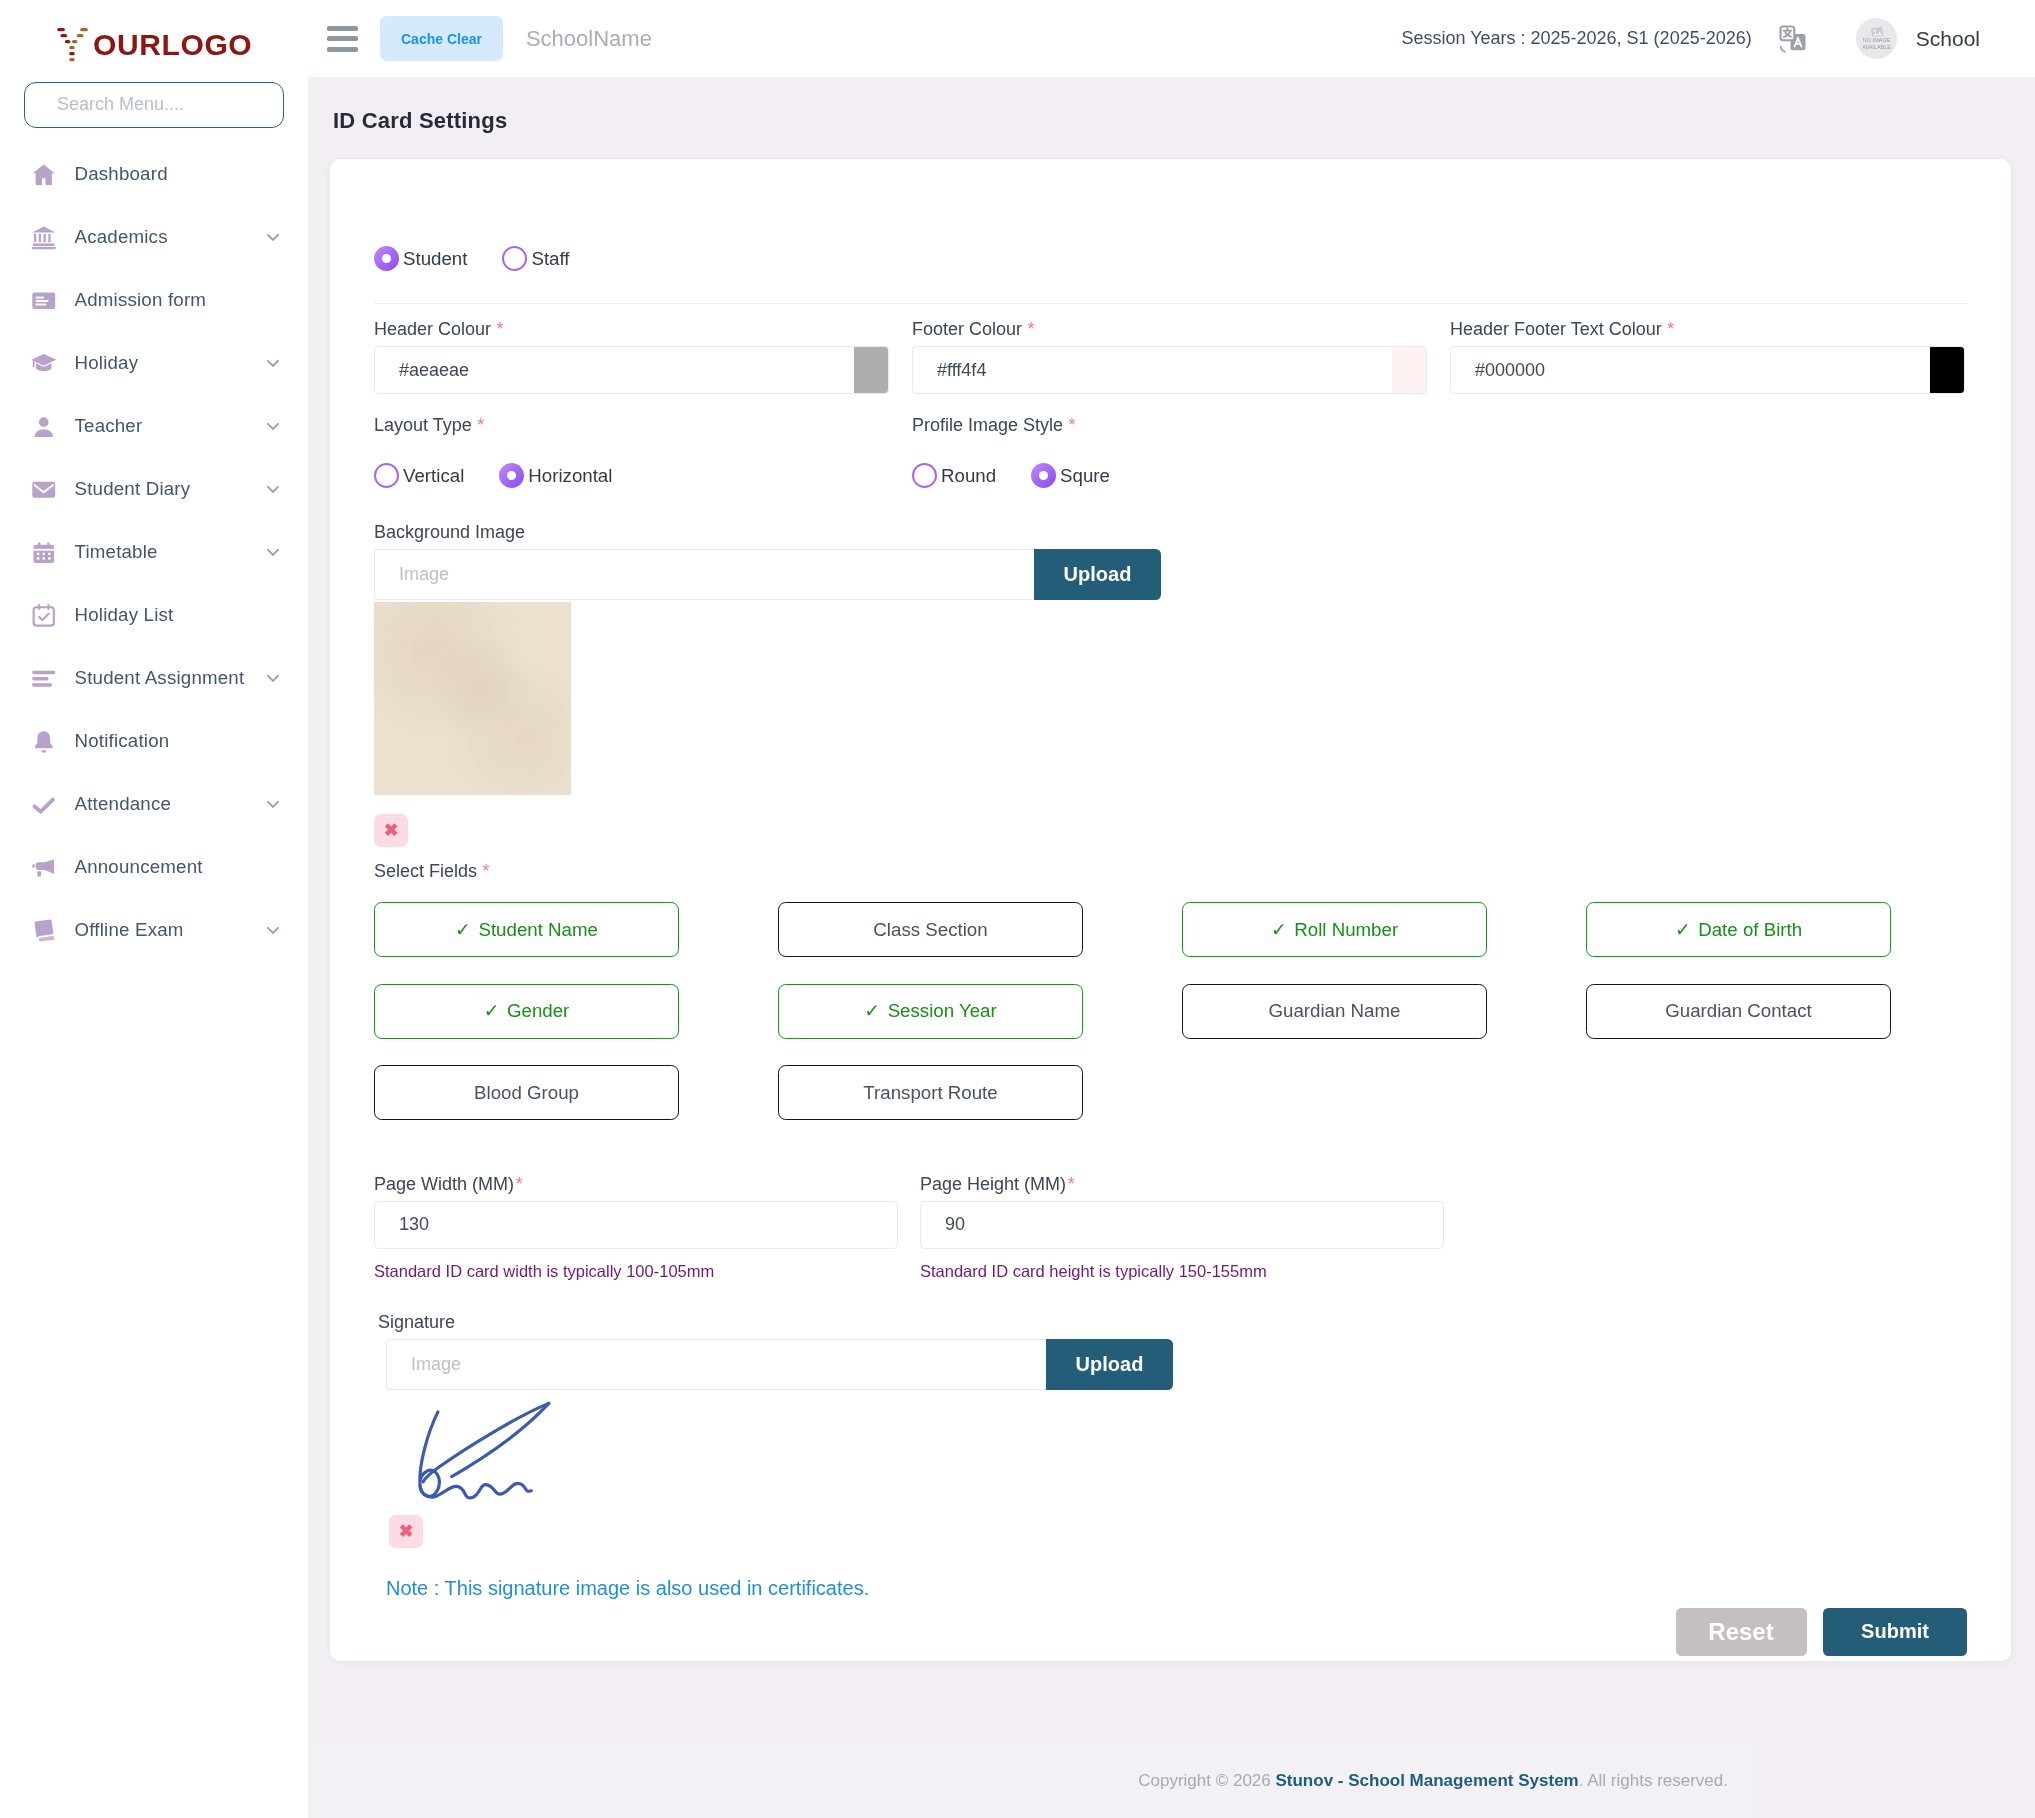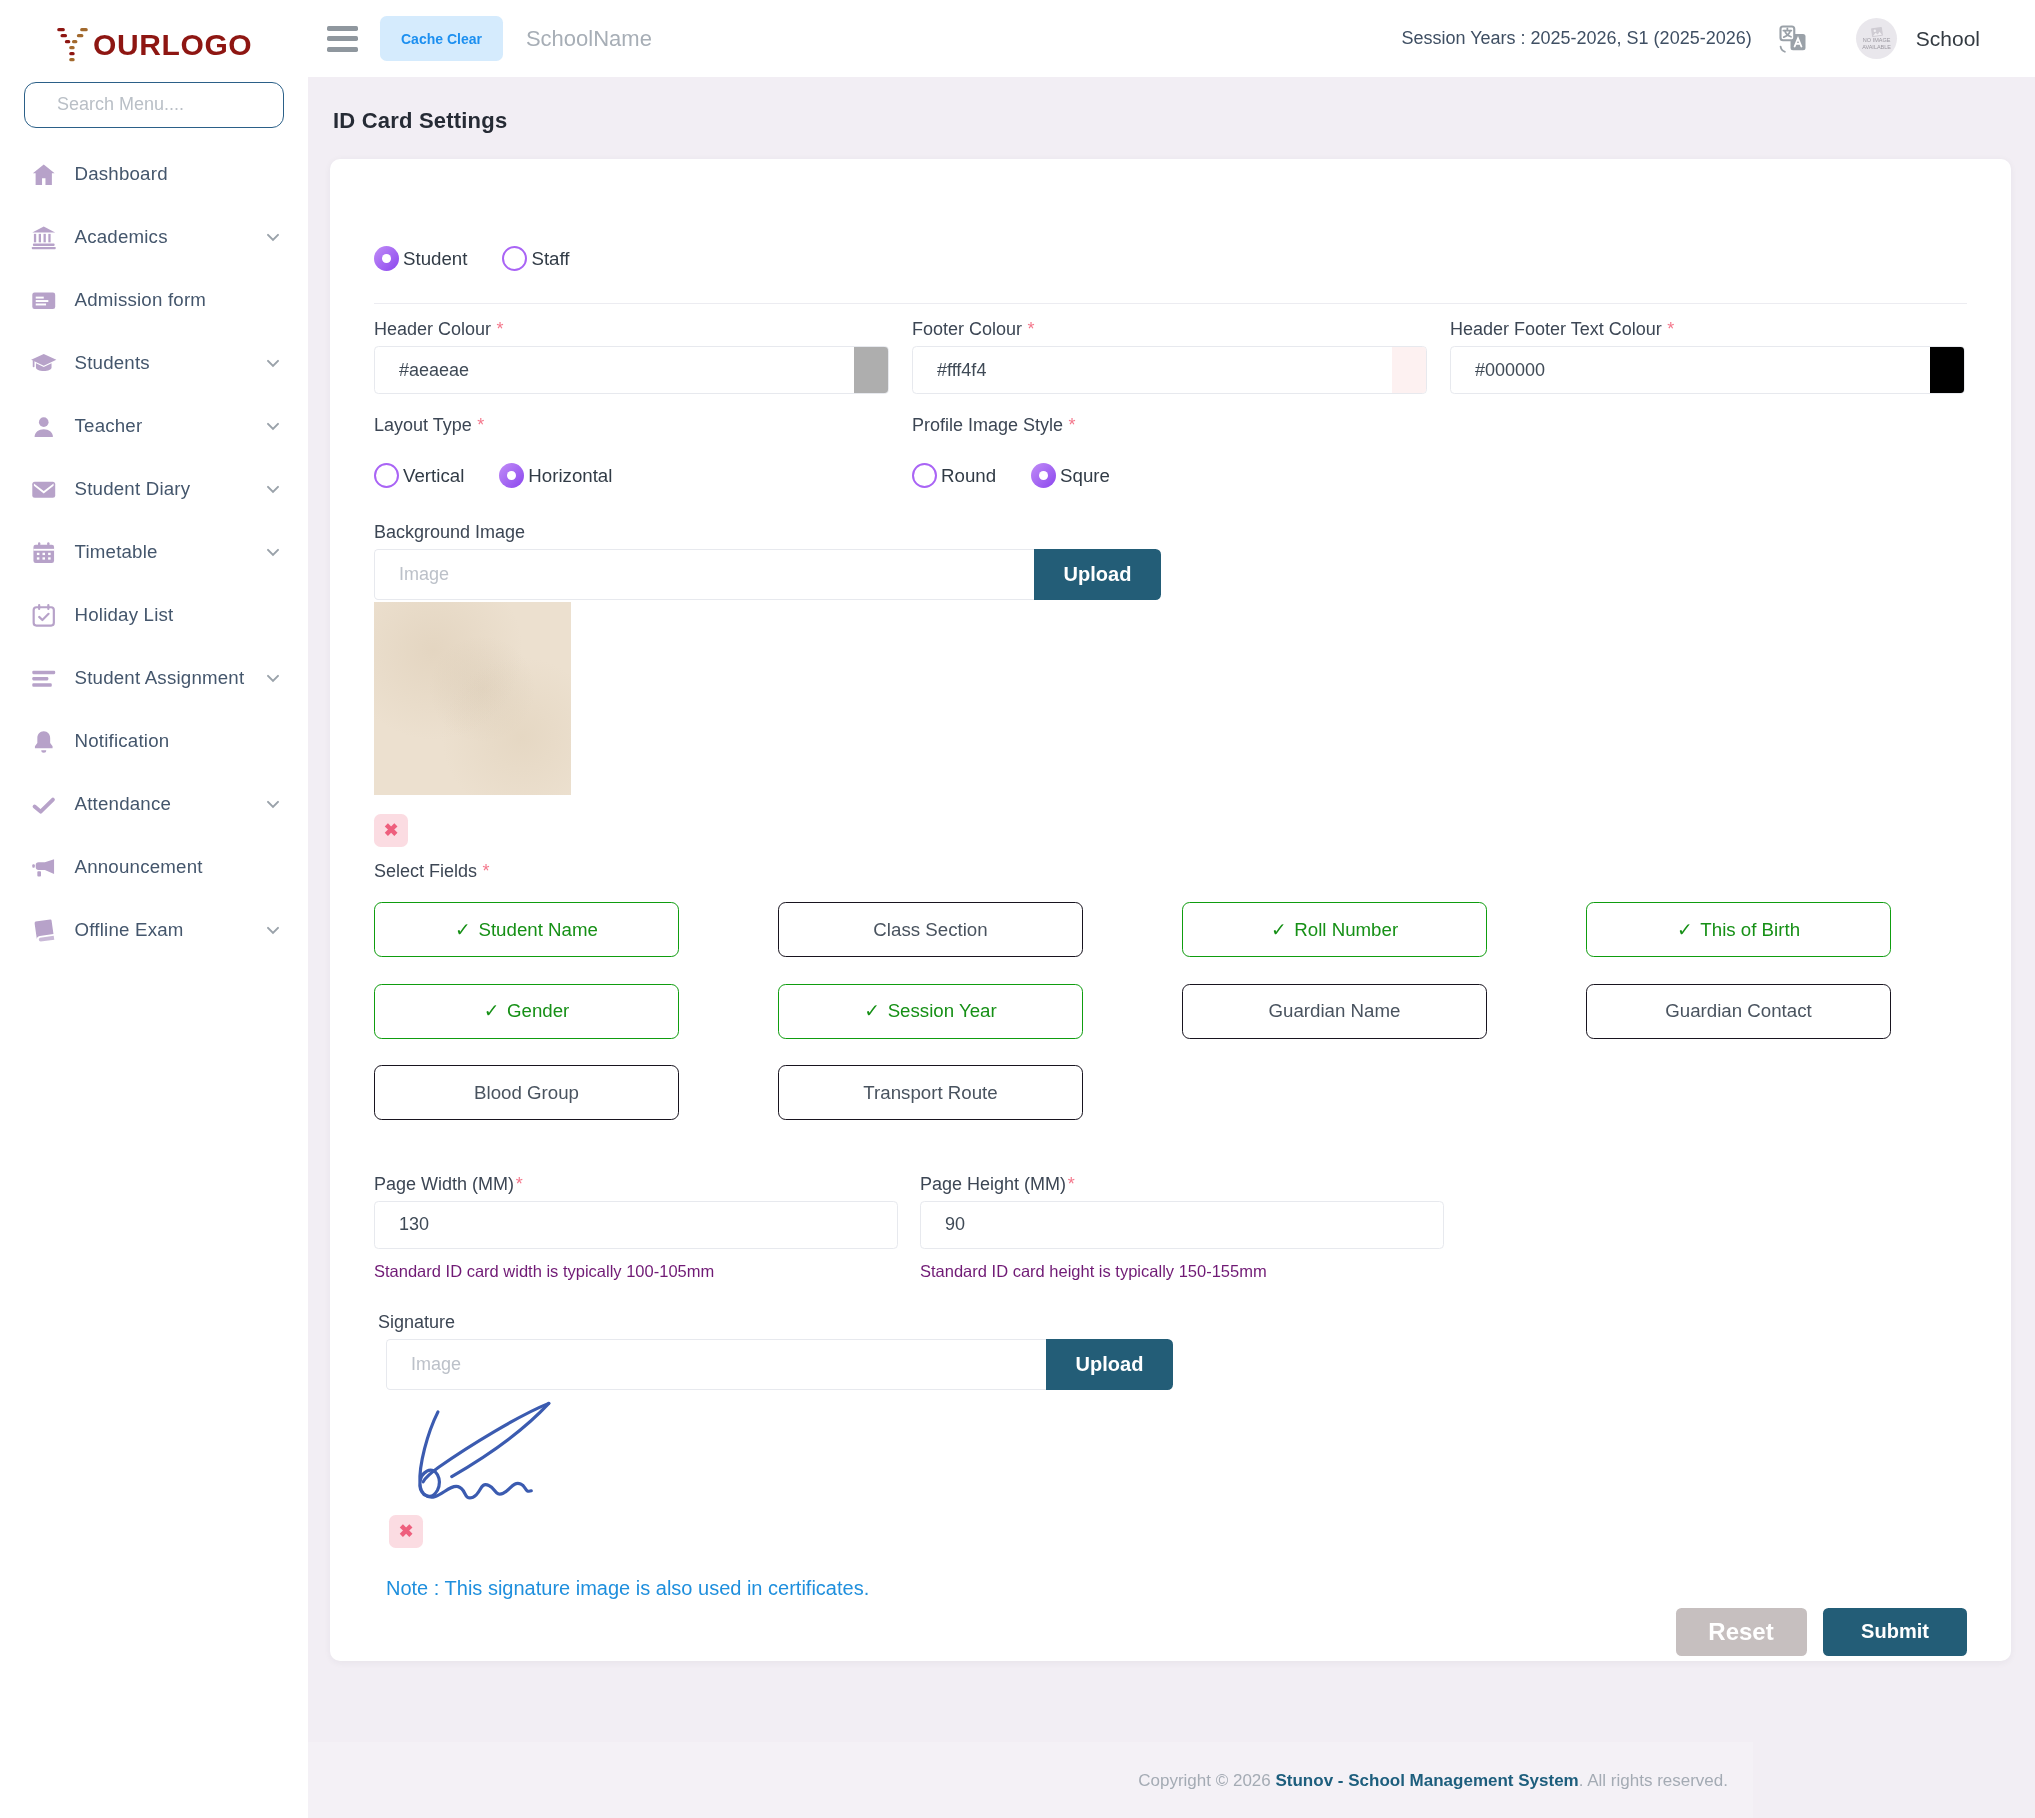--- a/index.html
+++ b/index.html
@@ -160,21 +160,21 @@
       </div>
 
       <div class="menu-item">
         <span class="mi-icon">
           <svg viewBox="0 0 24 24" fill="currentColor">
               <path d="M12 3.5 23 8.6l-11 5.1L1 8.6Z"></path>
               <path d="M5.2 11.6v3.6c0 1.7 3 3.1 6.8 3.1s6.8-1.4 6.8-3.1v-3.6L12 14.8Z"></path>
               <rect x="2.4" y="9" width="1.5" height="6" rx="0.7"></rect>
             </svg>
         </span>
-        <span class="mi-label">Students</span>
+        <span class="mi-label">Holiday</span>
         <span class="mi-chev">
           <svg viewBox="0 0 24 24" fill="none" stroke="currentColor" stroke-width="2.4" stroke-linecap="round">
               <path d="M6 9.5l6 6 6-6"></path>
             </svg>
         </span>
       </div>
 
       <div class="menu-item">
         <span class="mi-icon">
           <svg viewBox="0 0 24 24" fill="currentColor">
@@ -454,21 +454,21 @@
         </button>
         <button class="fbtn">
           <span>Class Section</span>
         </button>
         <button class="fbtn sel">
           <span>✓</span>
           <span>Roll Number</span>
         </button>
         <button class="fbtn sel">
           <span>✓</span>
-          <span>This of Birth</span>
+          <span>Date of Birth</span>
         </button>
         <button class="fbtn sel">
           <span>✓</span>
           <span>Gender</span>
         </button>
         <button class="fbtn sel">
           <span>✓</span>
           <span>Session Year</span>
         </button>
         <button class="fbtn">

